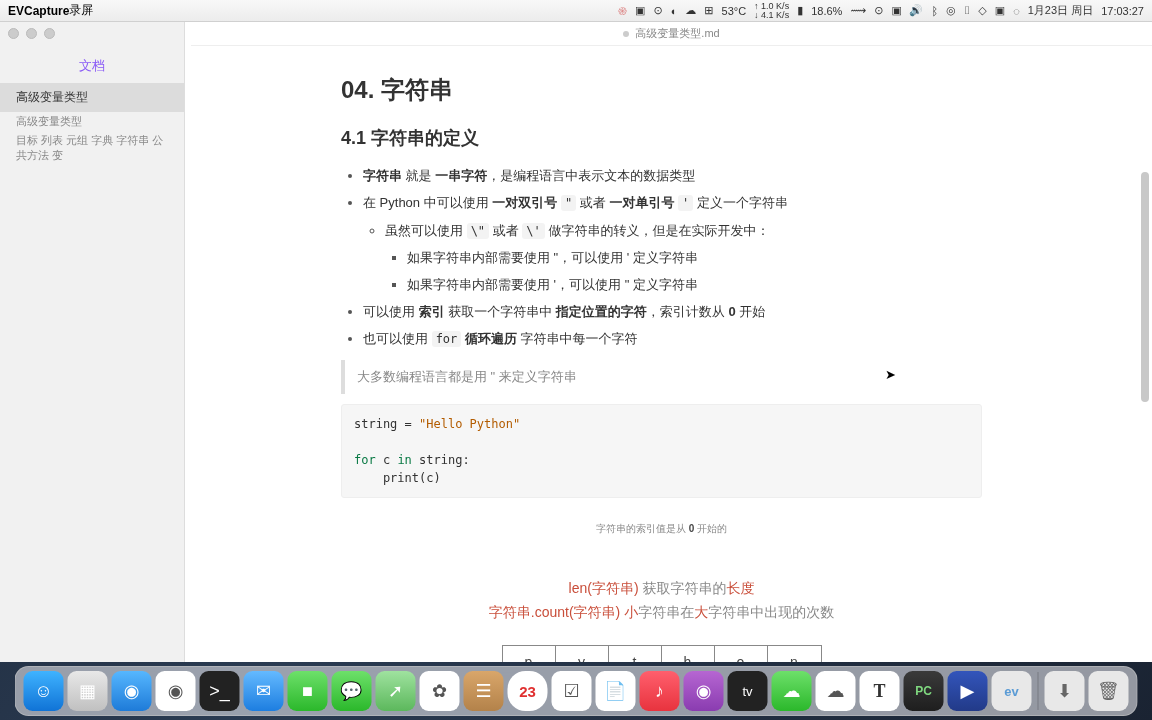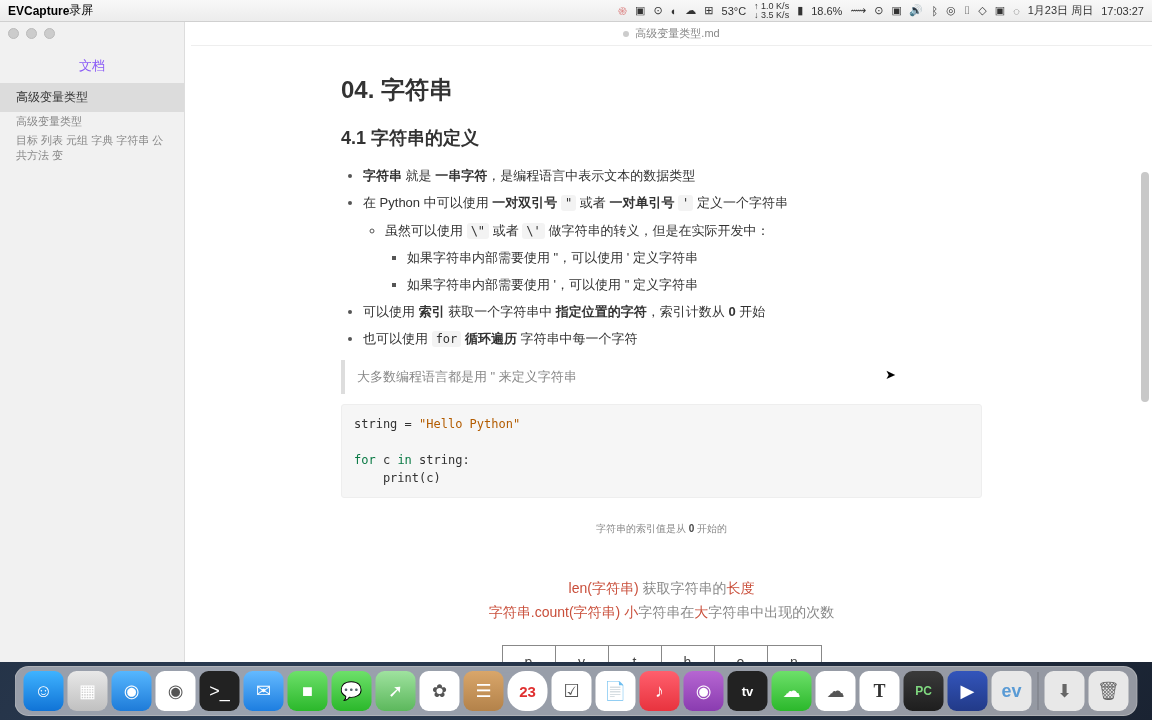--- a/index.html
+++ b/index.html
@@ -69,21 +69,21 @@
   <span>录屏</span>
  </div>
  <div class="right">
   <span style="color:#d88;">֎</span>
   <span>▣</span>
   <span>⊙</span>
   <span>◐</span>
   <span>☁</span>
   <span>⊞</span>
   <span>53°C</span>
-  <span style="font-size:9px; line-height:1;"><span>↑ 1.0 K/s</span><br><span>↓ 3.5 K/s</span></span>
+  <span style="font-size:9px; line-height:1;"><span>↑ 1.0 K/s</span><br><span>↓ 4.1 K/s</span></span>
   <span>▮</span>
   <span>18.6%</span>
   <span>⟿</span>
   <span>⊙</span>
   <span>▣</span>
   <span>🔊</span>
   <span>ᛒ</span>
   <span>◎</span>
   <span>⌷</span>
   <span>◇</span>
@@ -167,23 +167,23 @@
     <div class="dock-icon" style="background: linear-gradient(rgb(109, 224, 106), rgb(43, 184, 43));">■</div>
     <div class="dock-icon" style="background: linear-gradient(rgb(109, 224, 106), rgb(43, 184, 43));">💬</div>
     <div class="dock-icon" style="background: linear-gradient(rgb(159, 226, 159), rgb(92, 184, 92));">➚</div>
     <div class="dock-icon" style="background: rgb(255, 255, 255); color: rgb(85, 85, 85);">✿</div>
     <div class="dock-icon" style="background: linear-gradient(rgb(217, 166, 106), rgb(179, 130, 74));">☰</div>
     <div class="dock-icon" style="background: rgb(255, 255, 255); color: rgb(224, 48, 48); font-size: 15px; font-weight: 600; border-radius: 18px;">23</div>
     <div class="dock-icon" style="background: rgb(255, 255, 255); color: rgb(85, 85, 85);">☑</div>
     <div class="dock-icon" style="background: rgb(255, 255, 255); color: rgb(85, 85, 85);">📄</div>
     <div class="dock-icon" style="background: linear-gradient(rgb(255, 95, 109), rgb(232, 51, 62));">♪</div>
     <div class="dock-icon" style="background: linear-gradient(rgb(182, 102, 210), rgb(138, 60, 176));">◉</div>
-    <div class="dock-icon" style="background: rgb(34, 34, 34); font-size: 13px; font-weight: 700;">tv</div>
+    <div class="dock-icon" style="background: rgb(34, 34, 34); font-size: 13px; font-weight: 400;">tv</div>
     <div class="dock-icon" style="background: linear-gradient(rgb(109, 224, 106), rgb(43, 184, 43));">☁</div>
     <div class="dock-icon" style="background: rgb(255, 255, 255); color: rgb(85, 85, 85);">☁</div>
     <div class="dock-icon" style="background: rgb(255, 255, 255); color: rgb(51, 51, 51); font-family: Georgia, serif; font-weight: 700;">T</div>
     <div class="dock-icon" style="background: linear-gradient(rgb(58, 58, 58), rgb(30, 30, 30)); font-size: 12px; font-weight: 700; color: rgb(127, 216, 127);">PC</div>
     <div class="dock-icon" style="background: linear-gradient(rgb(51, 85, 187), rgb(34, 58, 136));">▶</div>
-    <div class="dock-icon" style="background: rgb(232, 232, 232); color: rgb(90, 155, 213); font-size: 18px; font-weight: 700;">ev</div>
+    <div class="dock-icon" style="background: rgb(232, 232, 232); color: rgb(90, 155, 213); font-size: 13px; font-weight: 700;">ev</div>
     <div class="dock-sep"></div>
     <div class="dock-icon" style="background: rgb(232, 232, 232); color: rgb(102, 102, 102);">⬇</div>
     <div class="dock-icon" style="background: rgb(232, 232, 232); color: rgb(102, 102, 102);">🗑</div>
   </div>
 
 </body></html>

